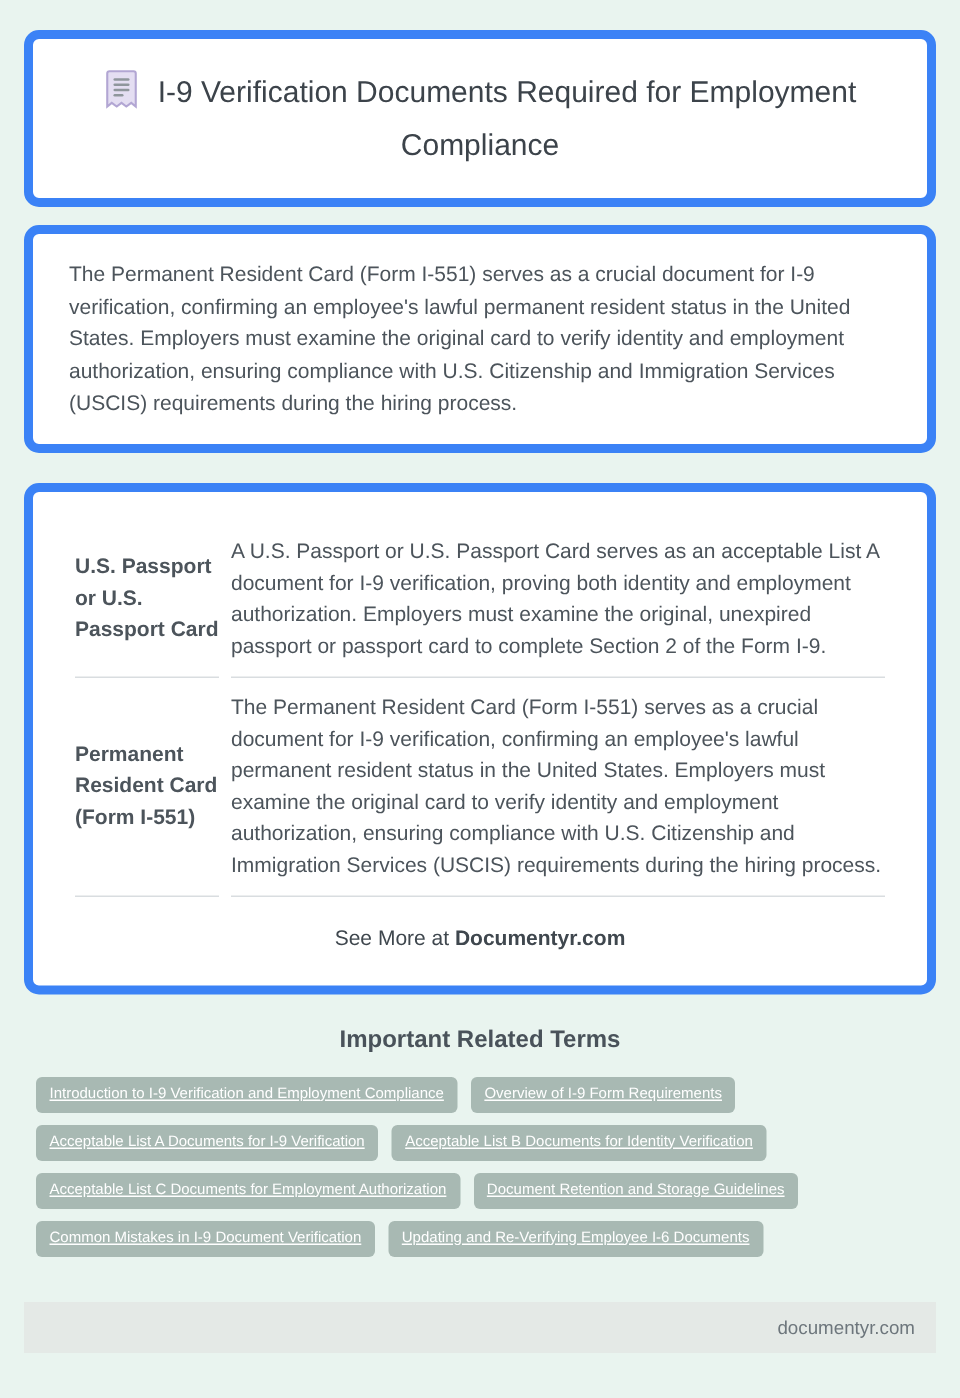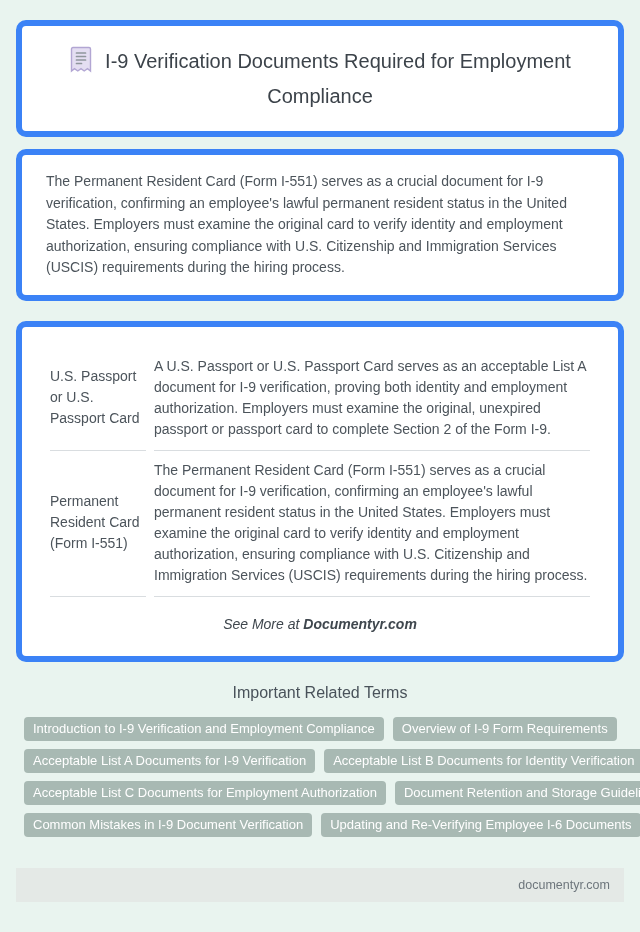--- a/index.html
+++ b/index.html
@@ -61,49 +61,50 @@
   table.doc-table td {
     border-bottom: 1px solid #d9dde0;
     font-size: 14px;
     line-height: 21px;
     color: var(--body-text, #4c545b);
     padding: 9px 0 10px 0;
   }
   td.term-cell {
     width: 96px;
     vertical-align: middle;
+    font-weight: bold;
   }
   td.desc-cell { vertical-align: top; }
   .see-more {
     text-align: center;
-    font-style: italic;
     font-size: 14px;
     color: #3f474e;
     margin: 19px 0 6px 0;
   }
   .see-more .brand { font-weight: bold; }
   
   .related-heading {
     text-align: center;
     font-size: 16px;
-    font-weight: 400;
+    font-weight: 700;
     color: #49525a;
     margin: 22px 0 15px 0;
   }
   .pill-rows { margin: 0 16px 0 24px; }
   .pill-row { margin-bottom: 8px; white-space: nowrap; }
   .pill {
     display: inline-block;
     background: var(--pill-background, #a8b9b3);
     color: var(--pill-text, #ffffff);
-    font-size: 13px;
+    font-size: 10px;
     line-height: 14px;
     padding: 5px 9px;
     border-radius: 4px;
     margin-right: 9px;
+    text-decoration: underline;
   }
   
   .footer-bar {
     position: absolute;
     left: 16px;
     right: 16px;
     bottom: 30px;
     height: 34px;
     background: var(--footer-background, #e4e9e6);
     display: flex;

